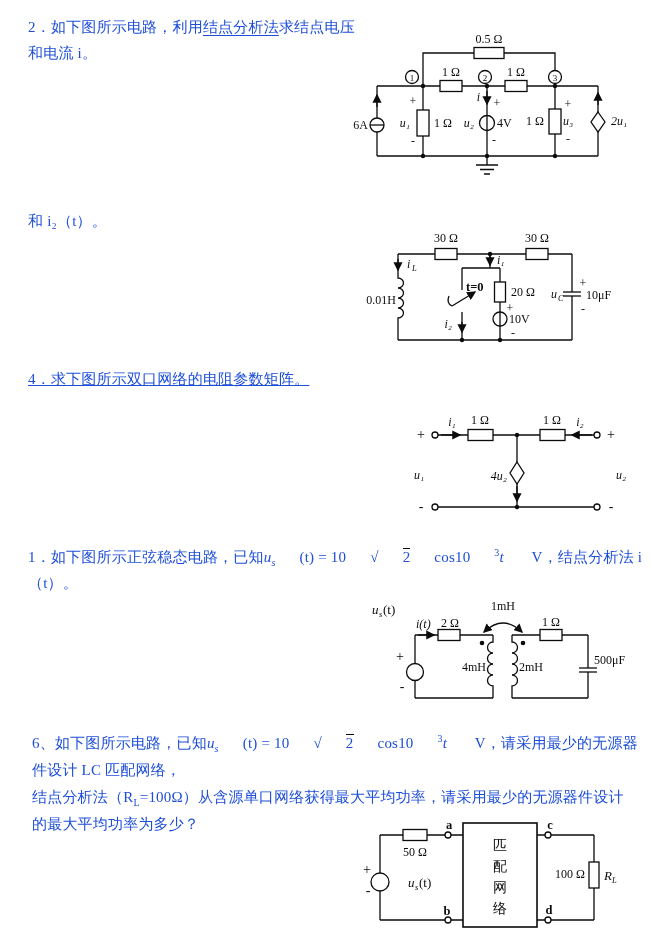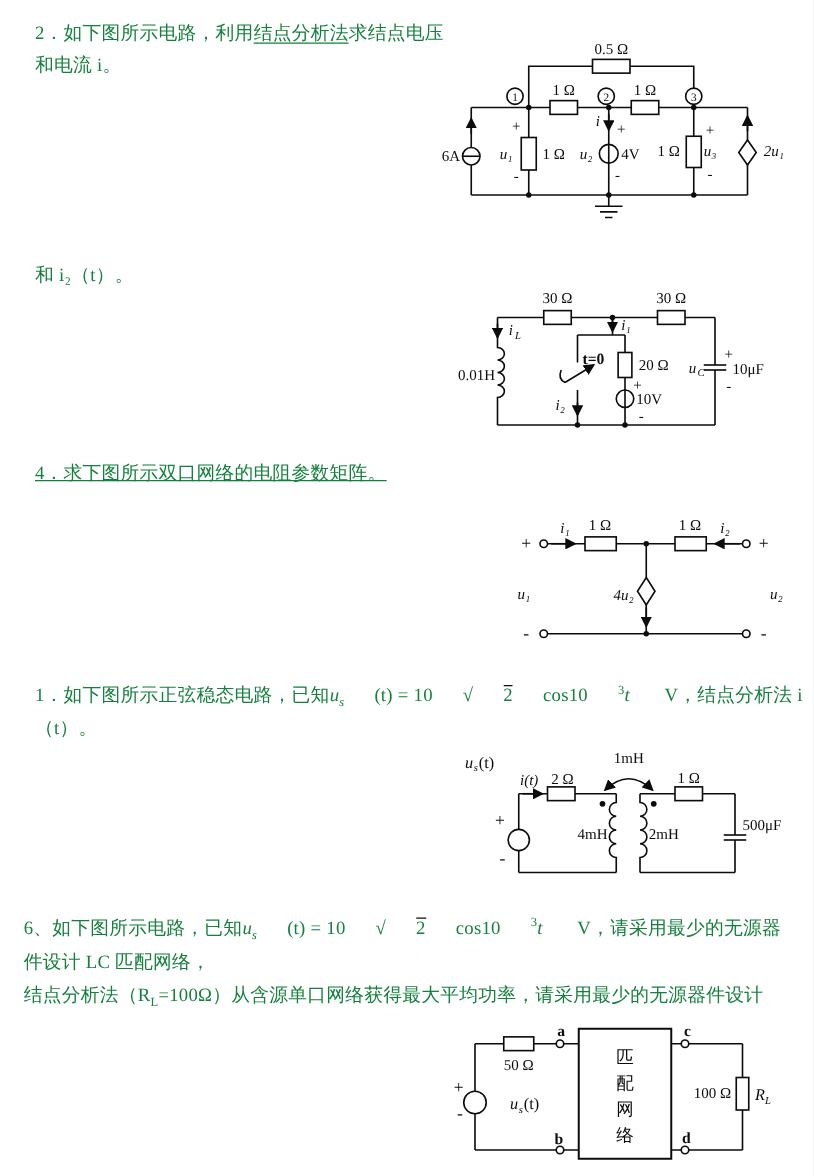--- a/index.html
+++ b/index.html
@@ -1,17 +1,17 @@
 <!DOCTYPE html>
 <html><head>
 <meta charset="utf-8">
 <style>
   html,body{margin:0;padding:0;background:#e8e8e8;}
   #page{position:relative;width:651px;height:941px;background:#ffffff;margin:0 auto;
-        font-family:"Liberation Serif","DejaVu Serif",serif;color:#15803d;overflow:hidden;}
+        font-family:"Liberation Serif","DejaVu Serif",serif;color:#1d4ed8;overflow:hidden;}
   .para{position:absolute;font-size:15px;line-height:26px;letter-spacing:.2px;}
   .u-line{text-decoration:underline;text-underline-offset:3px;}
   .m{font-family:"Liberation Serif","DejaVu Serif",serif;}
   .mi{font-style:italic;}
   .mr{font-style:normal;margin-left:24px;}
   sub,sup{font-size:10px;line-height:0;}
   .radarg{border-top:1.2px solid #0c0c0c;padding-top:0;}
   svg{position:absolute;overflow:visible;}
   svg text{font:12px "Liberation Serif","DejaVu Serif",serif;fill:#0c0c0c;}
   svg text.it{font-style:italic;}
@@ -271,23 +271,24 @@
       <rect class="comp" x="190" y="31.5" width="22" height="11"></rect>
       <text x="201" y="28" text-anchor="middle">1 Ω</text>
     </g>
     <g>
       <line class="wire" x1="229" y1="70" x2="247" y2="70"></line>
       <line class="wire" x1="229" y1="74" x2="247" y2="74"></line>
       <text x="244" y="66">500μF</text>
     </g>
   </svg>
 
-  <div class="para" style="top:730px;left:19px;width:612px;line-height:27px;">
+  <div class="para" style="top:730px;left:32px;width:612px;line-height:27px;">
     <span>6、如下图所示电路，已知</span><span class="m"><span class="mi">u</span><sub class="mi">s</sub><span class="mr">(t) = 10</span><span class="mr">√</span><span class="mr radarg">2</span><span class="mr">cos10</span><sup class="mr">3</sup><span class="mi">t</span><span class="mr"> V</span></span><span>，请采用最少的无源器件设计 LC 匹配网络，</span><br>
     <span>结点分析法（R</span><sub>L</sub><span>=100Ω）从含源单口网络获得最大平均功率，请采用最少的无源器件设计</span><br>
+    <span>的最大平均功率为多少？</span>
   </div>
 
   <svg style="left:358px;top:812px;" width="285" height="125" viewBox="0 0 285 125">
     <g>
       <path class="wire" d="M22,23 V108"></path>
       <path class="wire" d="M22,23 H87 M93,23 H105"></path>
       <path class="wire" d="M179,23 H187 M193,23 H236"></path>
       <path class="wire" d="M236,23 V50 M236,76 V108"></path>
       <path class="wire" d="M193,108 H236 M179,108 H187"></path>
       <path class="wire" d="M22,108 H87 M93,108 H105"></path>

